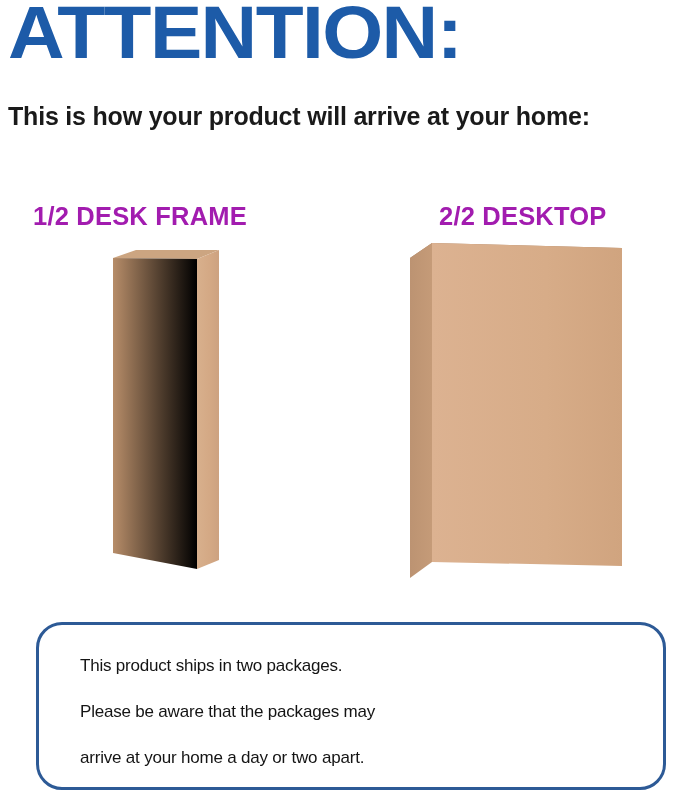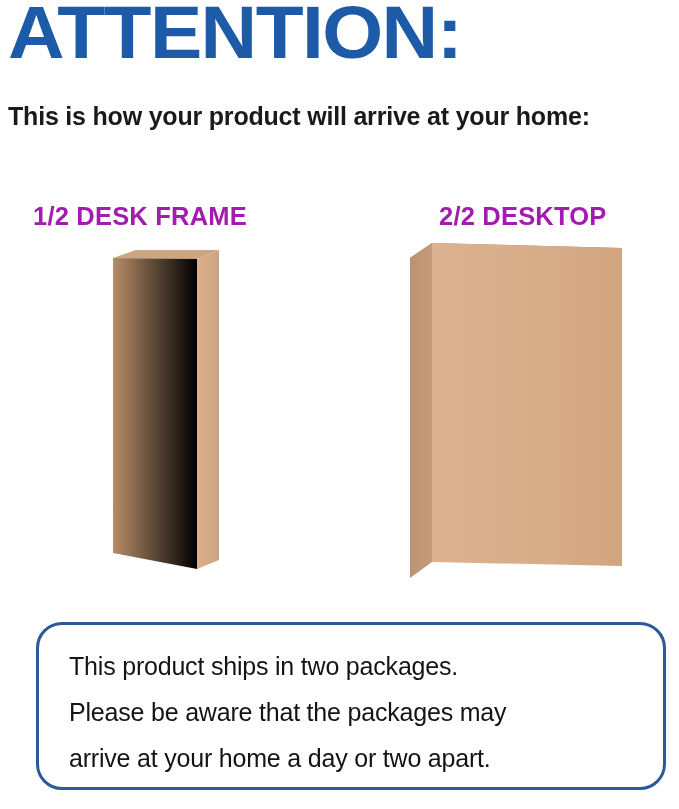--- a/index.html
+++ b/index.html
@@ -70,24 +70,24 @@
     top: 622px;
     width: 630px;
     height: 168px;
     box-sizing: border-box;
     border: 3px solid #2d5a96;
     border-radius: 26px;
     background: #ffffff;
   }
   #ship-note-text {
     position: absolute;
-    left: 30px;
+    left: 41px;
     top: 18px;
     width: 560px;
-    font-size: 25px;
+    font-size: 17px;
     line-height: 46px;
     color: #141414;
     letter-spacing: -0.2px;
     white-space: pre-line;
   }
 </style>
 </head>
 <body>
 
 <div id="attention-title">ATTENTION:</div>

